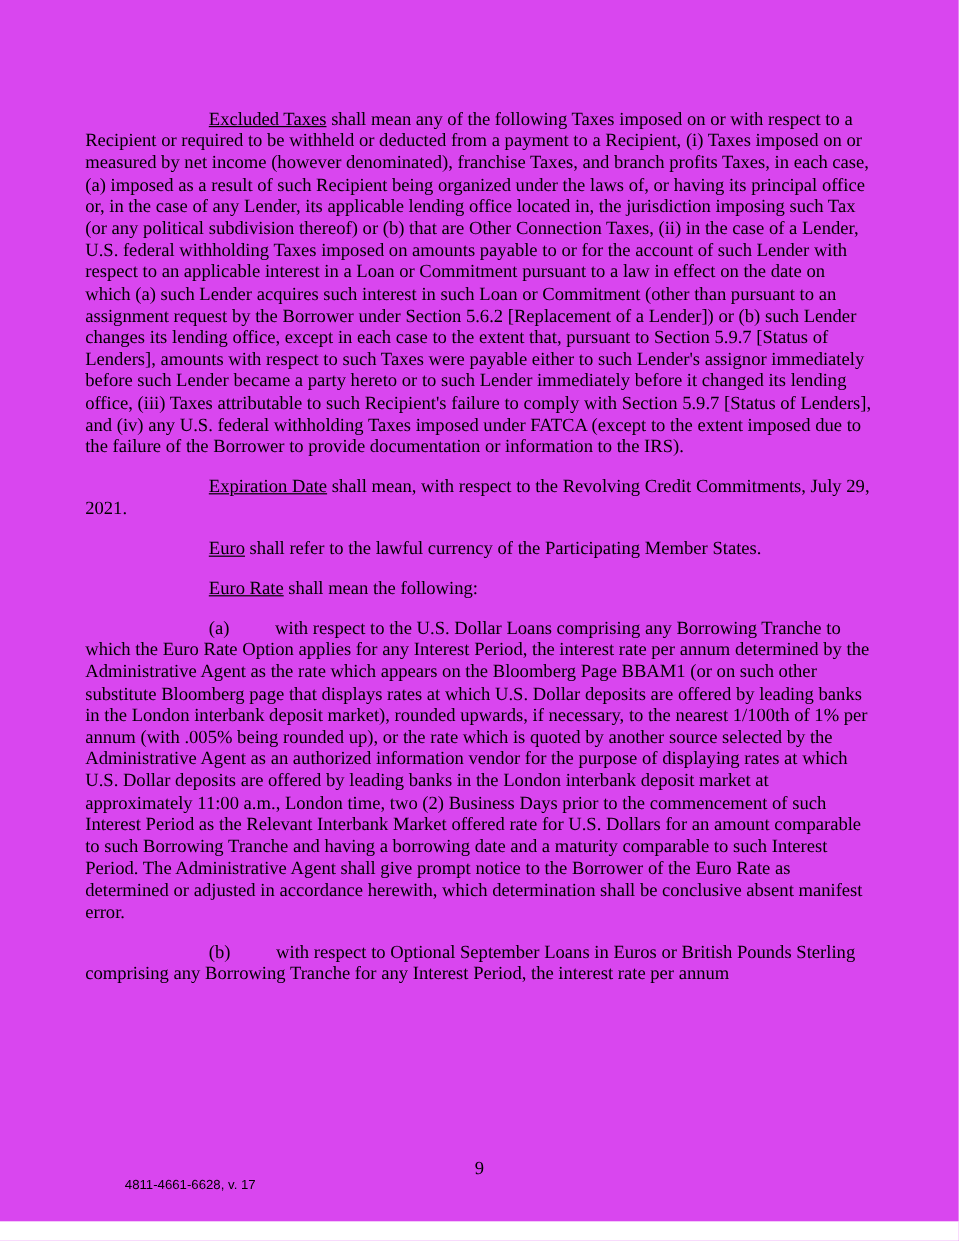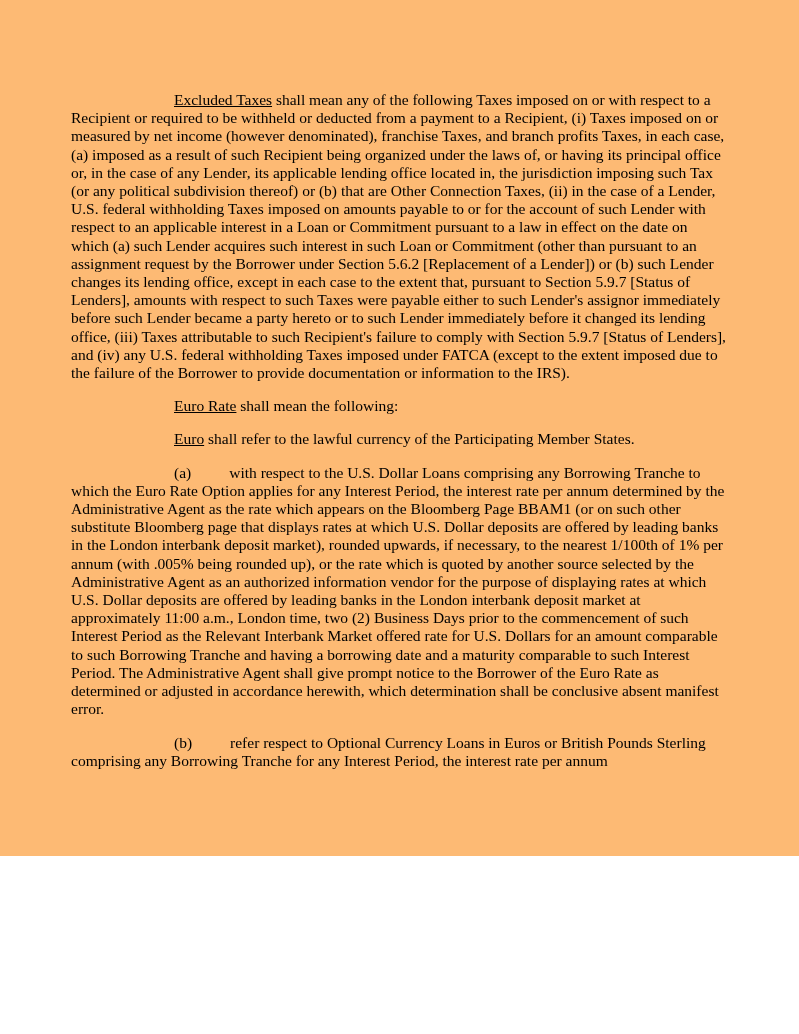--- a/index.html
+++ b/index.html
@@ -3,22 +3,22 @@
 <meta charset="utf-8">
 <style>
   html, body {
     margin: 0;
     padding: 0;
     background: #ffffff;
   }
   .page {
     position: relative;
     width: 799px;
-    height: 856px;
-    background: #fdba74;
+    height: 1018px;
+    background: #d946ef;
     overflow: hidden;
     font-family: "Liberation Serif", serif;
     color: #000000;
   }
   .content {
     position: absolute;
     left: 71px;
     top: 91px;
     width: 656px;
     font-size: 15.5px;
@@ -61,26 +61,27 @@
 </style>
 </head>
 <body>
 
 <div class="page">
   <div class="content">
 
     <p class="para"><span class="term">Excluded Taxes</span><span> shall mean any of the following Taxes imposed on or with respect to a Recipient or required to be withheld or deducted from a payment to a Recipient, (i) Taxes imposed on or measured by net income (however denominated), franchise Taxes, and branch profits Taxes, in each case, (a) imposed as a result of such Recipient being organized under the laws of, or having its principal office or, in the case of any Lender, its applicable lending office located in, the jurisdiction imposing such Tax (or any political subdivision thereof) or (b) that are Other Connection Taxes, (ii) in the case of a Lender, U.S. federal withholding Taxes imposed on amounts payable to or for the account of such Lender with respect to an applicable interest in a Loan or Commitment pursuant to a law in effect on the date on which (a) such Lender acquires such interest in such Loan or Commitment (other than pursuant to an assignment request by the Borrower under Section 5.6.2 [Replacement of a Lender]) or (b) such Lender changes its lending office, except in each case to the extent that, pursuant to Section 5.9.7 [Status of Lenders], amounts with respect to such Taxes were payable either to such Lender's assignor immediately before such Lender became a party hereto or to such Lender immediately before it changed its lending office, (iii) Taxes attributable to such Recipient's failure to comply with Section 5.9.7 [Status of Lenders], and (iv) any U.S. federal withholding Taxes imposed under FATCA (except to the extent imposed due to the failure of the Borrower to provide documentation or information to the IRS).</span></p>
 
 
+    <p class="para"><span class="term">Expiration Date</span><span> shall mean, with respect to the Revolving Credit Commitments, July 29, 2021.</span></p>
+
+    <p class="para"><span class="term">Euro</span><span> shall refer to the lawful currency of the Participating Member States.</span></p>
 
     <p class="para"><span class="term">Euro Rate</span><span> shall mean the following:</span></p>
 
-    <p class="para"><span class="term">Euro</span><span> shall refer to the lawful currency of the Participating Member States.</span></p>
-
     <p class="para"><span>(a)</span><span class="tab"></span><span>with respect to the U.S. Dollar Loans comprising any Borrowing Tranche to which the Euro Rate Option applies for any Interest Period, the interest rate per annum determined by the Administrative Agent as the rate which appears on the Bloomberg Page BBAM1 (or on such other substitute Bloomberg page that displays rates at which U.S. Dollar deposits are offered by leading banks in the London interbank deposit market), rounded upwards, if necessary, to the nearest 1/100th of 1% per annum (with .005% being rounded up), or the rate which is quoted by another source selected by the Administrative Agent as an authorized information vendor for the purpose of displaying rates at which U.S. Dollar deposits are offered by leading banks in the London interbank deposit market at approximately 11:00 a.m., London time, two (2) Business Days prior to the commencement of such Interest Period as the Relevant Interbank Market offered rate for U.S. Dollars for an amount comparable to such Borrowing Tranche and having a borrowing date and a maturity comparable to such Interest Period.  The Administrative Agent shall give prompt notice to the Borrower of the Euro Rate as determined or adjusted in accordance herewith, which determination shall be conclusive absent manifest error.</span></p>
 
-    <p class="para"><span>(b)</span><span class="tab"></span><span>refer respect to Optional Currency Loans in Euros or British Pounds Sterling comprising any Borrowing Tranche for any Interest Period, the interest rate per annum</span></p>
+    <p class="para"><span>(b)</span><span class="tab"></span><span>with respect to Optional September Loans in Euros or British Pounds Sterling comprising any Borrowing Tranche for any Interest Period, the interest rate per annum</span></p>
 
   </div>
 
   <div class="footer-page-number">9</div>
   <div class="footer-doc-id">4811-4661-6628, v. 17</div>
 </div>
 
 </body></html>

